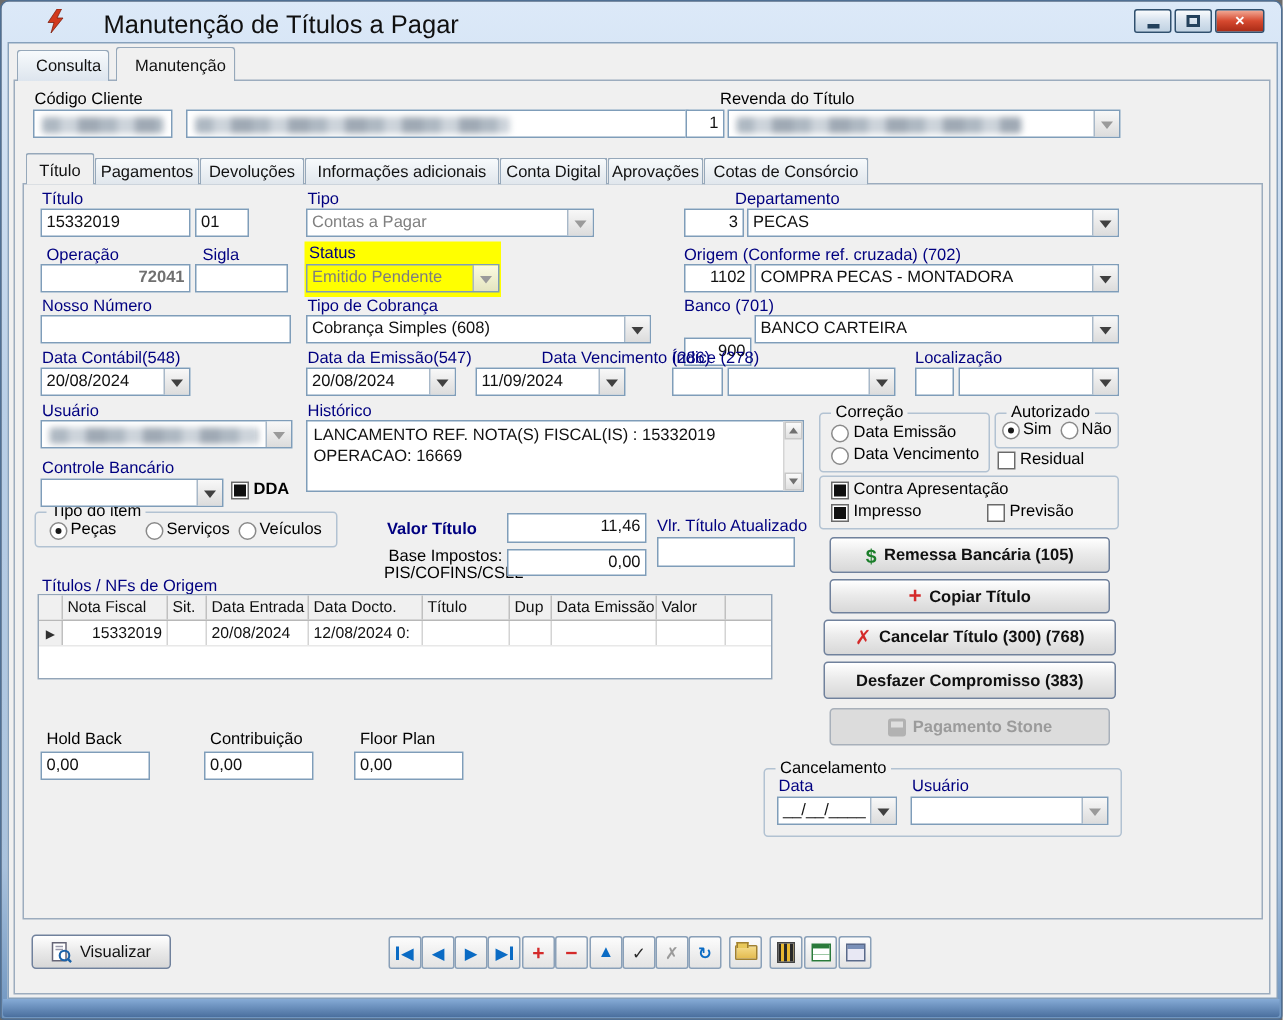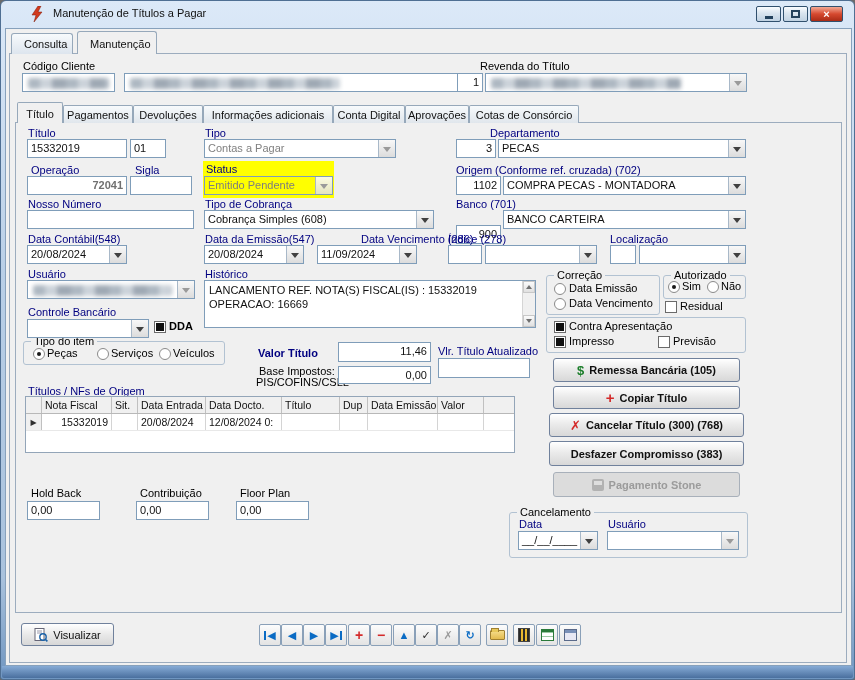--- a/index.html
+++ b/index.html
@@ -4,21 +4,21 @@
 <style>
   * { box-sizing:border-box; margin:0; padding:0; }
   html,body { width:855px; height:680px; }
   body { font-family:"Liberation Sans","DejaVu Sans",sans-serif; font-size:11px; color:#111; background:#6b6b6b; }
   .window { position:absolute; left:0; top:0; width:855px; height:680px;
     background:linear-gradient(#dcE9f8,#b9cfe7 40%,#a9c2dd 85%,#6f95c0);
     border:1px solid #4f6f93; border-radius:6px 6px 3px 3px; overflow:hidden; }
   .frame-bottom { position:absolute; left:1px; right:1px; bottom:1px; height:12px;
     background:linear-gradient(#86abd6,#4a6f9e); border-radius:0 0 2px 2px; }
   
-  .title-text { position:absolute; left:52px; top:6px; font-size:11px; color:#101010; white-space:nowrap; }
+  .title-text { position:absolute; left:68px; top:6px; font-size:17px; color:#101010; white-space:nowrap; }
   .title-icon { position:absolute; left:28px; top:5px; width:16px; height:16px; }
   .tb-controls { position:absolute; top:5px; right:11px; display:flex; gap:2px; }
   .tb-btn { width:25px; height:16px; border:1px solid #30506e; border-radius:2px;
     background:linear-gradient(#fafcfe,#d9e4ef 45%,#c0d2e2); display:flex; align-items:center; justify-content:center; cursor:default; }
   .tb-btn.close { width:33px; background:linear-gradient(#f2a995,#d8English 50%,#b8331c); background:linear-gradient(#f2a995,#d6492f 50%,#a92b16); }
   .g-min { width:8px; height:3px; background:#23415c; margin-top:7px; }
   .g-max { width:9px; height:8px; border:2px solid #23415c; background:transparent; }
   .g-close { color:#fff; font-weight:bold; font-size:11px; line-height:1; }
   .client { position:absolute; left:4px; top:27px; width:847px; height:638px; background:#f0f0f0; border:1px solid #87a1bc; }
   .ui { position:absolute; inset:0; }

